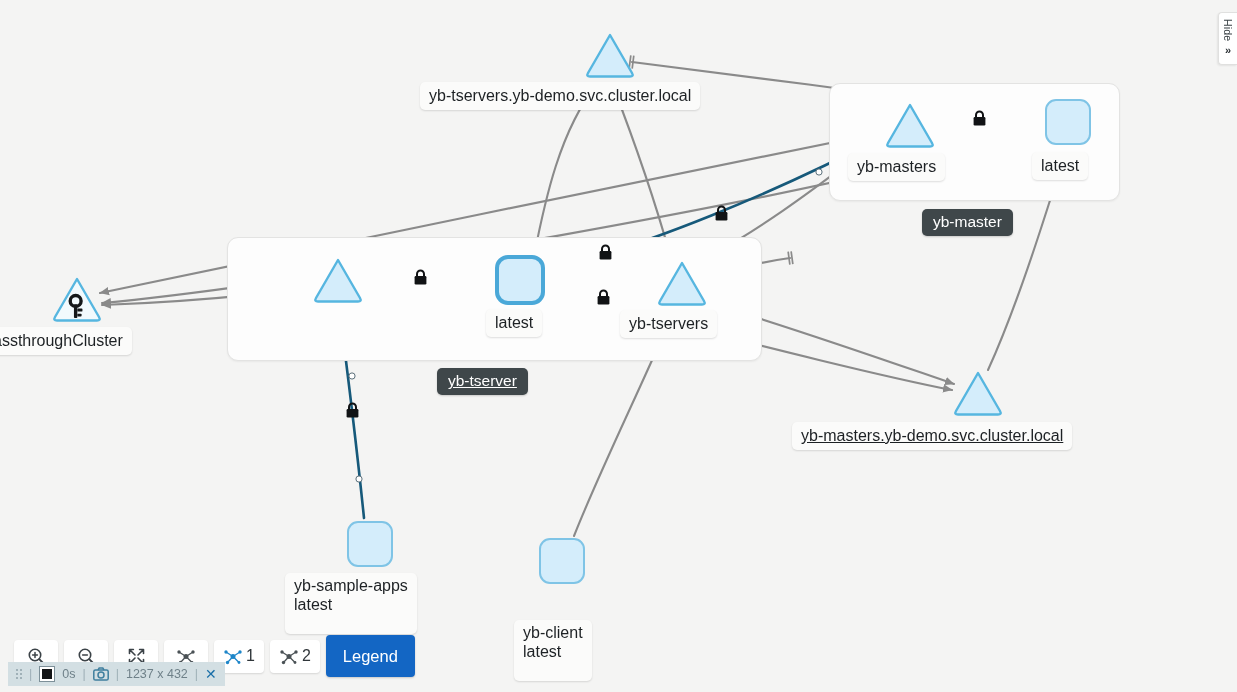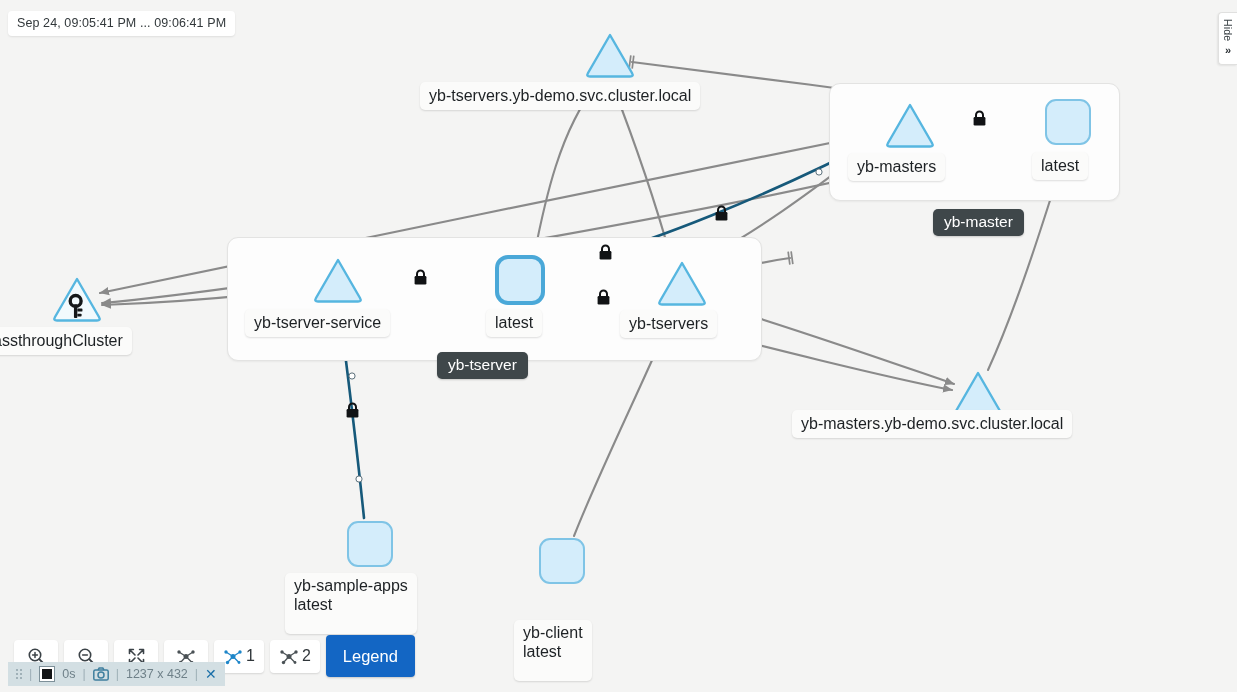--- a/index.html
+++ b/index.html
@@ -256,24 +256,24 @@
         <circle cx="600" cy="306" r="3.1"></circle>
         <circle cx="572" cy="299" r="3.1"></circle>
         <circle cx="352" cy="376" r="3.1"></circle>
         <circle cx="359" cy="479" r="3.1"></circle>
         <circle cx="424" cy="278" r="3.1"></circle>
         <circle cx="819" cy="172" r="3.1"></circle>
       </g>
     </svg>
 
     <div class="group-box" style="left:829px; top:83px; width:291px; height:118px;"></div>
-    <div class="group-label" style="left:922px; top:209px;margin-left:11px;">yb-master</div>
+    <div class="group-label" style="left:922px; top:209px;">yb-master</div>
 
     <div class="group-box" style="left:227px; top:237px; width:535px; height:124px;"></div>
-    <div class="group-label" style="left:437px; top:352px;">yb-tserver</div>
+    <div class="group-label" style="left:437px; top:368px;text-decoration:underline;">yb-tserver</div>
 
     <div class="node-tri" style="left:584px; top:31px;">
       <svg width="52" height="48" viewBox="0 0 52 48">
         <path d="M26,4 L48,42 Q50,45.5 46,45.5 L6,45.5 Q2,45.5 4,42 Z" fill="#d4edfb" stroke="#56b6e0" stroke-width="2.4" stroke-linejoin="round"></path>
       </svg>
     </div>
 
     <div class="node-tri" style="left:884px; top:101px;">
       <svg width="52" height="48" viewBox="0 0 52 48">
         <path d="M26,4 L48,42 Q50,45.5 46,45.5 L6,45.5 Q2,45.5 4,42 Z" fill="#d4edfb" stroke="#56b6e0" stroke-width="2.4" stroke-linejoin="round"></path>
@@ -337,35 +337,33 @@
     </svg>
     <svg class="lock-badge" style="left:345px; top:402px;" viewBox="0 0 15 17">
       <path d="M4,7 V5 a3.5,3.5 0 0 1 7,0 V7" fill="none" stroke="#111315" stroke-width="2"></path>
       <rect x="1.6" y="7" width="11.8" height="8.4" rx="1.2" fill="#111315"></rect>
     </svg>
 
     <div class="node-label" style="left:420px; top:82px;">yb-tservers.yb-demo.svc.cluster.local</div>
     <div class="node-label" style="left:848px; top:153px;">yb-masters</div>
     <div class="node-label" style="left:1032px; top:152px;">latest</div>
     <div class="node-label" style="left:-16px; top:327px;">assthroughCluster</div>
-    <div class="node-label" style="left:245px; top:309px;">yb-tserver-service</div>
     <div class="node-label" style="left:486px; top:309px;">latest</div>
     <div class="node-label" style="left:620px; top:310px;">yb-tservers</div>
-    <div class="node-label" style="left:792px; top:410px;">yb-masters.yb-demo.svc.cluster.local</div>
+    <div class="node-label" style="left:792px; top:422px;text-decoration:underline;">yb-masters.yb-demo.svc.cluster.local</div>
     <div class="node-label two-line" style="left:285px; top:573px;">
       <span>yb-sample-apps</span>
       <span class="l2">latest</span>
     </div>
     <div class="node-label two-line" style="left:514px; top:620px;">
       <span>yb-client</span>
       <span class="l2">latest</span>
     </div>
   </div>
 
-  <div class="time-chip">Sep 24, 09:05:41 PM ... 09:06:41 PM</div>
 
   <div class="hide-panel">
     <span class="vtext">Hide</span>
     <span class="chev">»</span>
   </div>
 
   <div class="toolbar">
     <button class="tb-btn">
       <svg width="19" height="19" viewBox="0 0 19 19">
         <circle cx="8" cy="8" r="5.7" fill="none" stroke="#3b4247" stroke-width="1.6"></circle>

